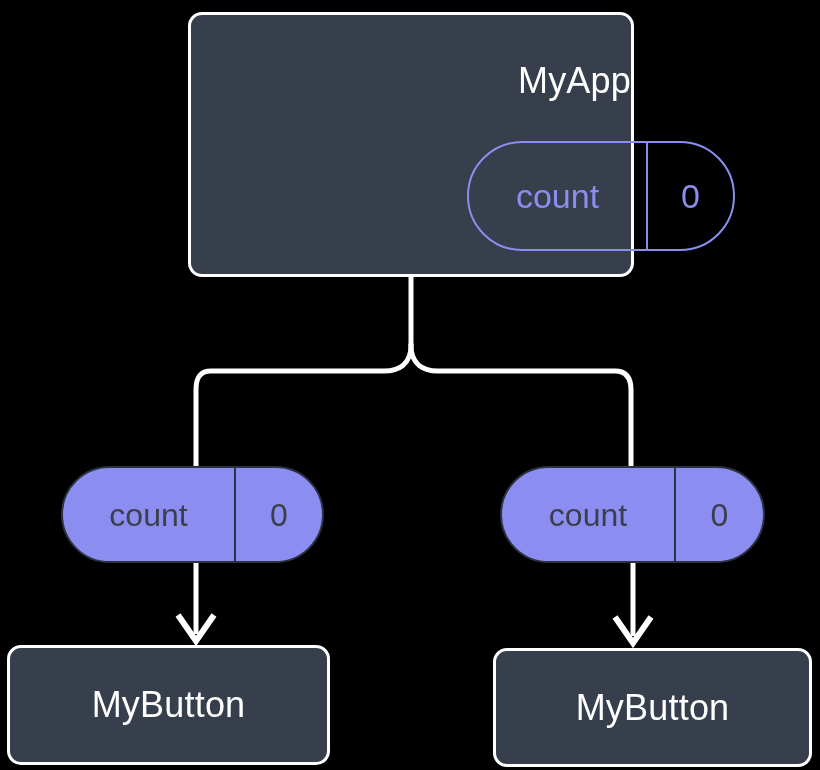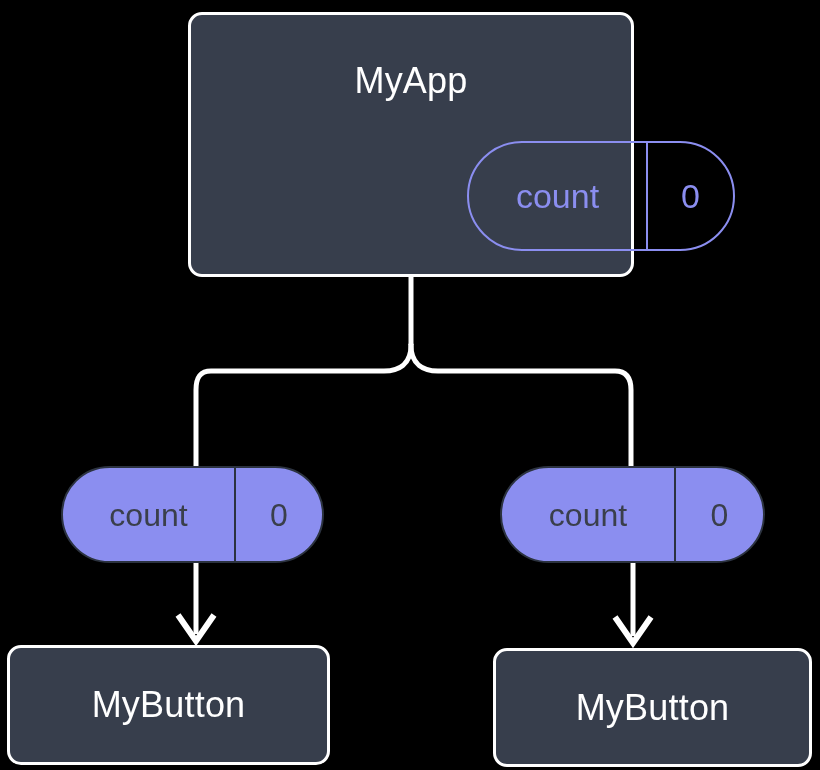--- a/index.html
+++ b/index.html
@@ -42,20 +42,21 @@
     letter-spacing: 0.2px;
     white-space: nowrap;
   }
 
   #node-myapp {
     left: 188px;
     top: 12px;
     width: 446px;
     height: 265px;
     padding-top: 48px;
+    align-items: flex-end;
   }
   #node-mybutton-left {
     left: 7px;
     top: 645px;
     width: 323px;
     height: 120px;
     justify-content: center;
   }
   #node-mybutton-right {
     left: 493px;

